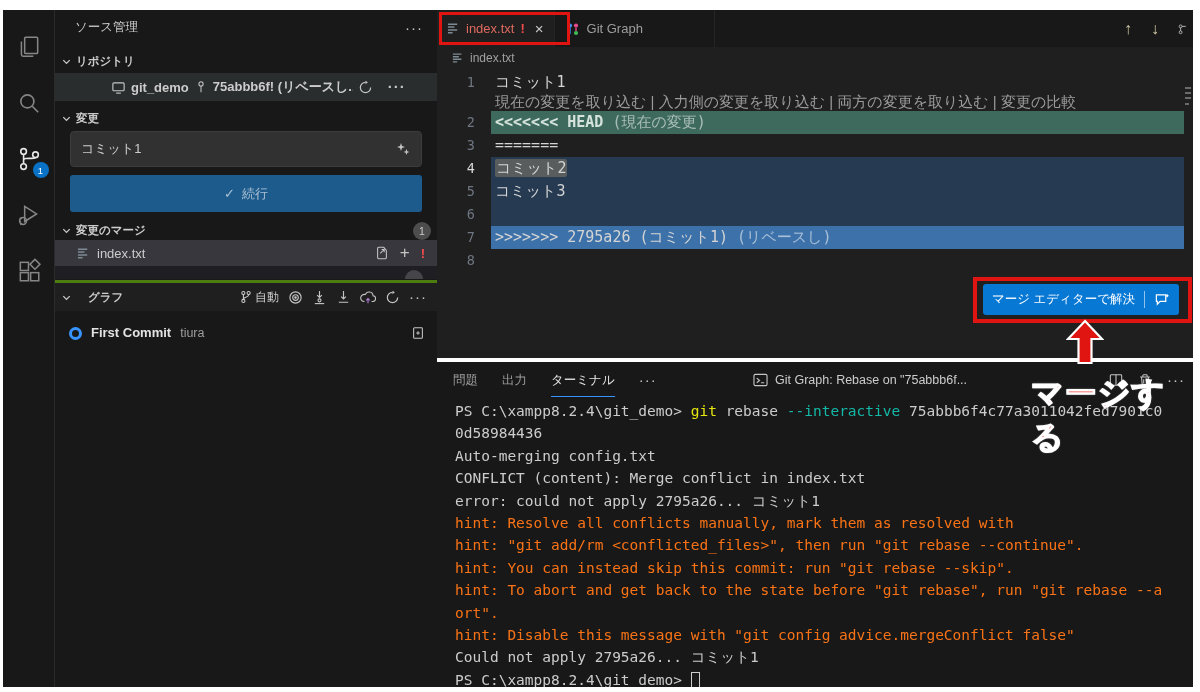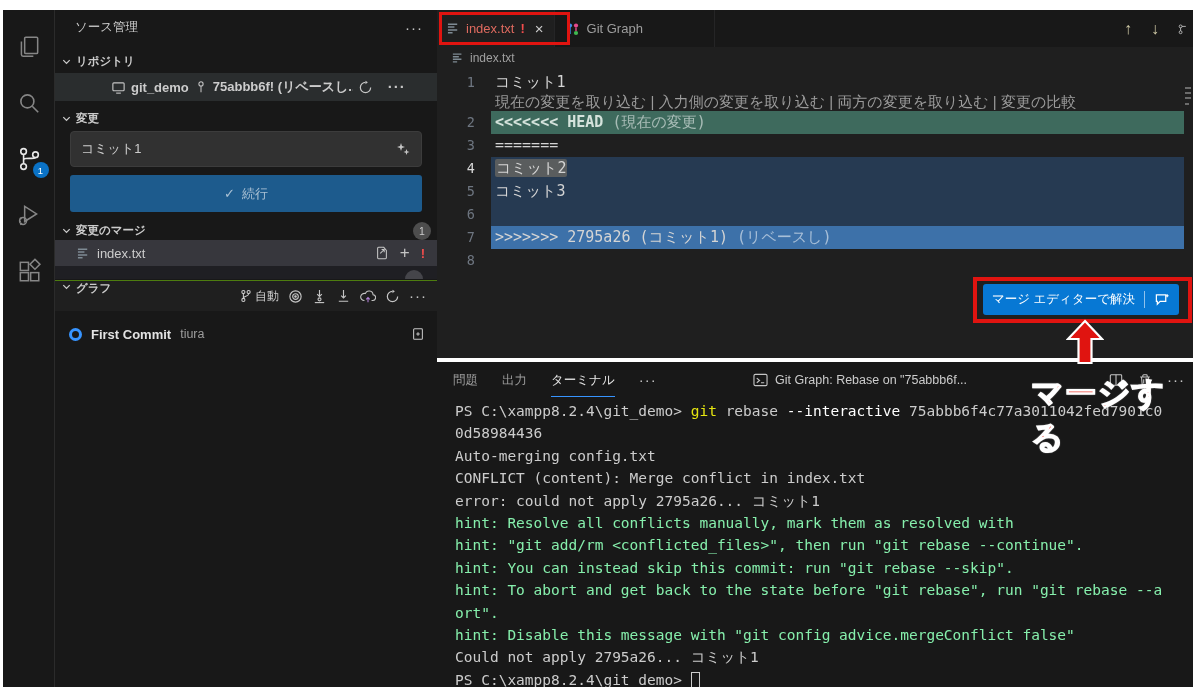--- a/index.html
+++ b/index.html
@@ -38,25 +38,25 @@
   .continue-btn { position:absolute; top:165px; left:15px; right:15px; height:37px; background:#1d5b8d; border:none;
     border-radius:3px; color:rgba(255,255,255,0.62); font-size:13px; display:flex; align-items:center; justify-content:center; gap:7px; cursor:pointer; }
   .merge-row { position:absolute; top:230px; left:0; right:0; height:26px; background:#37373d;
     display:flex; align-items:center; padding:0 12px 0 22px; gap:7px; }
   .merge-row .fname { color:#cccccc; }
   .row-actions { margin-left:auto; display:flex; align-items:center; gap:11px; color:#c5c5c5; }
   .status-conflict { color:#f14c4c; font-weight:bold; font-size:13px; }
   .plus { font-size:17px; color:#c5c5c5; line-height:14px; }
   .sliver { position:absolute; top:256px; left:0; right:0; height:13px; overflow:hidden; background:#1f1f23; }
   .sliver .pill { position:absolute; right:14px; top:4px; width:18px; height:18px; border-radius:50%; background:#45454a; }
-  .graph-header { position:absolute; top:270px; left:0; right:0; height:31px; background:#1f1f1f; border-top:1px solid #4d7c0f;
-    display:flex; padding:0 10px 0 6px; gap:4px; font-size:11.5px; font-weight:bold; }
+  .graph-header { position:absolute; top:270px; left:0; right:0; height:31px; background:#1f1f1f; border-top:3px solid #4d7c0f;
+    display:flex; align-items:center; padding:0 10px 0 6px; gap:16px; font-size:11.5px; font-weight:bold; }
   .graph-tools { margin-left:auto; display:flex; align-items:center; gap:9px; color:#c5c5c5; font-weight:normal; }
   .auto-wrap { display:flex; align-items:center; gap:2px; font-size:12px; color:#cccccc; }
-  .commit-row { position:absolute; top:302px; left:0; right:0; height:28px; display:flex; align-items:center; padding:0 12px 0 14px; gap:9px;margin-top:8px; }
+  .commit-row { position:absolute; top:302px; left:0; right:0; height:28px; display:flex; align-items:flex-end; padding:0 12px 0 14px; gap:9px; }
   .commit-dot { width:13px; height:13px; border-radius:50%; border:3px solid #3794ff; background:#181818; flex:none; }
   .commit-msg { font-weight:bold; color:#e3e3e3; }
   .commit-author { color:#9d9d9d; font-size:12.5px; }
   .commit-row .icon { margin-left:auto; color:#c5c5c5; display:flex; }
 
   
   .editor-col { position:absolute; left:434px; top:0; right:0; height:100%; background:#1f1f1f; }
   .tabbar { position:absolute; top:0; left:0; right:0; height:37px; background:#181818; display:flex; align-items:stretch; }
   .tab { display:flex; align-items:center; gap:6px; padding:0 10px; border-right:1px solid #252526; font-size:13px; }
   .tab.active { background:#1f1f1f; }
@@ -103,22 +103,22 @@
     font-size:12.5px; color:#9d9d9d; }
   .ptab { padding:9px 0 7px; border-bottom:1.5px solid transparent; }
   .ptab.active { color:#e7e7e7; border-bottom-color:#3794ff; }
   .term-title { position:absolute; left:316px; top:0; height:36px; display:flex; align-items:center; gap:7px; color:#cccccc; font-size:12.5px; white-space:nowrap; }
   .panel-icons { position:absolute; right:8px; top:0; height:36px; display:flex; align-items:center; gap:15px; color:#c5c5c5; }
   .terminal { position:absolute; top:38px; left:18px; right:3px; bottom:0; overflow:hidden;
     font-family:"DejaVu Sans Mono",monospace; font-size:14.5px; line-height:22.4px; color:#cccccc; }
   .t-line { white-space:pre; overflow:hidden; }
   .t-fg { color:#cccccc; }
   .t-cmd { color:#e5e510; }
-  .t-dim { color:#ffffff; }
-  .t-yellow { color:#86efac; }
+  .t-dim { color:#14b8a6; }
+  .t-yellow { color:#f97316; }
   .t-cursor { display:inline-block; width:9px; height:16px; border:1.5px solid #cccccc; vertical-align:-3px; }
   svg { display:block; }
 </style>
 </head>
 <body>
 
 <div class="shot">
 <div class="app">
 
   <nav class="activitybar">

